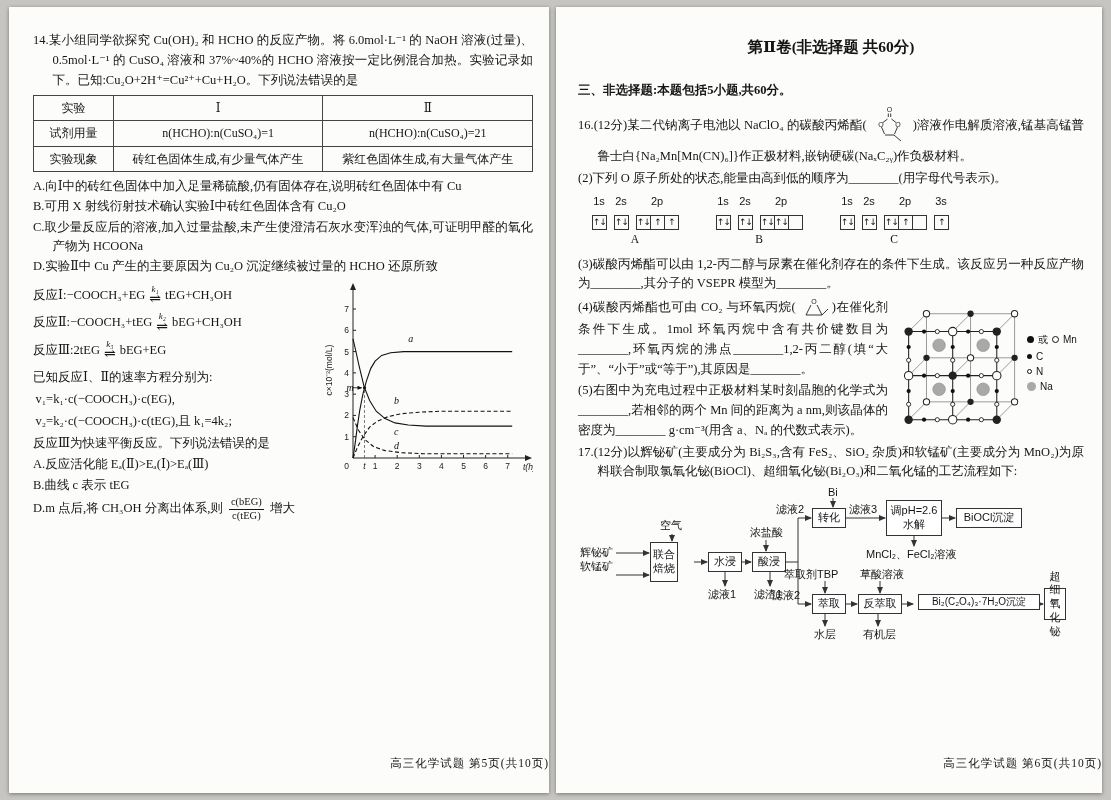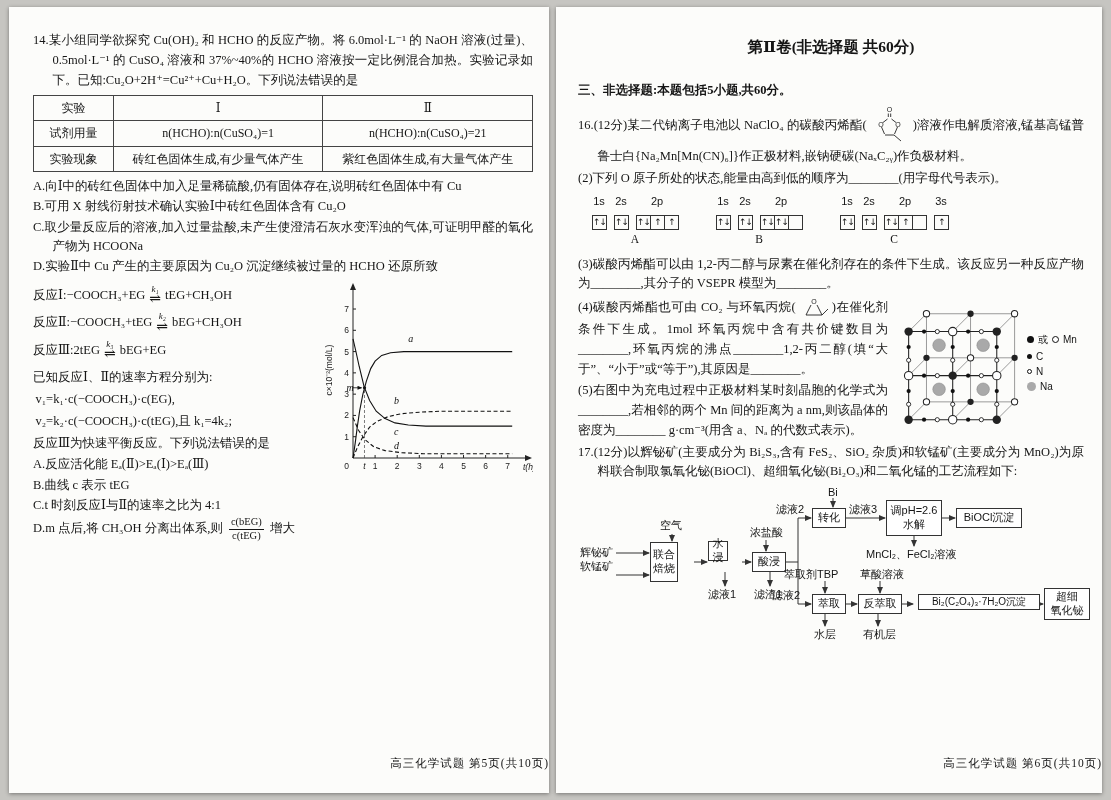--- a/index.html
+++ b/index.html
@@ -193,21 +193,20 @@
         </div>
       </div>
 
       <p class="qp">已知反应Ⅰ、Ⅱ的速率方程分别为:</p>
       <p class="qp rate">v₁=k₁·c(−COOCH₃)·c(EG),</p>
       <p class="qp rate">v₂=k₂·c(−COOCH₃)·c(tEG),且 k₁=4k₂;</p>
       <p class="qp">反应Ⅲ为快速平衡反应。下列说法错误的是</p>
       <div>
           <p class="opt">A.反应活化能 Eₐ(Ⅱ)&gt;Eₐ(Ⅰ)&gt;Eₐ(Ⅲ)</p>
           <p class="opt">B.曲线 c 表示 tEG</p>
-          <p class="opt">C.t 时刻反应Ⅰ与Ⅱ的速率之比为 4:1</p>
         </div>
       <p class="opt">
         <span>D.m 点后,将 CH₃OH 分离出体系,则</span>
         <span class="frac">
             <span class="num">c(bEG)</span>
             <span class="den">c(tEG)</span>
           </span>
         <span>增大</span>
       </p>
       <div class="clear"></div>
@@ -477,40 +476,40 @@
           <line x1="332" y1="118" x2="343" y2="118" marker-end="url(#ah)"></line>
           <line x1="466" y1="118" x2="473" y2="118" marker-end="url(#ah)"></line>
         </g>
       </svg>
 
       <span class="fl-label" style="left:10px;top:60px">辉铋矿</span>
       <span class="fl-label" style="left:10px;top:74px">软锰矿</span>
       <span class="fl-label" style="left:90px;top:33px">空气</span>
       <div class="fl-box" style="left:80px;top:56px;width:28px;height:40px">联合
 焙烧</div>
-      <div class="fl-box" style="left:138px;top:55px;width:20px;height:20px">水浸</div>
+      <div class="fl-box" style="left:138px;top:66px;width:34px;height:20px">水浸</div>
       <span class="fl-label" style="left:138px;top:102px">滤液1</span>
       <span class="fl-label" style="left:180px;top:40px">浓盐酸</span>
       <div class="fl-box" style="left:182px;top:66px;width:34px;height:20px">酸浸</div>
       <span class="fl-label" style="left:184px;top:102px">滤渣1</span>
       <span class="fl-label" style="left:206px;top:17px">滤液2</span>
       <span class="fl-label" style="left:258px;top:0px">Bi</span>
       <div class="fl-box" style="left:242px;top:22px;width:34px;height:20px">转化</div>
       <span class="fl-label" style="left:279px;top:17px">滤液3</span>
       <div class="fl-box" style="left:316px;top:14px;width:56px;height:36px">调pH=2.6
 水解</div>
       <div class="fl-box" style="left:386px;top:22px;width:66px;height:20px">BiOCl沉淀</div>
       <span class="fl-label" style="left:296px;top:62px">MnCl₂、FeCl₂溶液</span>
       <span class="fl-label" style="left:214px;top:82px">萃取剂TBP</span>
       <span class="fl-label" style="left:202px;top:103px">滤液2</span>
       <div class="fl-box" style="left:242px;top:108px;width:34px;height:20px">萃取</div>
       <span class="fl-label" style="left:290px;top:82px">草酸溶液</span>
       <div class="fl-box" style="left:288px;top:108px;width:44px;height:20px">反萃取</div>
       <span class="fl-label" style="left:244px;top:142px">水层</span>
       <span class="fl-label" style="left:293px;top:142px">有机层</span>
       <div class="fl-box fl-small" style="left:348px;top:108px;width:122px;height:16px">Bi₂(C₂O₄)₃·7H₂O沉淀</div>
-      <div class="fl-box" style="left:474px;top:102px;width:46px;height:32px">超细
+      <div class="fl-box" style="left:474px;top:102px;width:22px;height:32px">超细
 氧化铋</div>
     </div>
   </section>
 
   <div class="footer">高三化学试题  第6页(共10页)</div>
 </div>
 
 </body></html>

